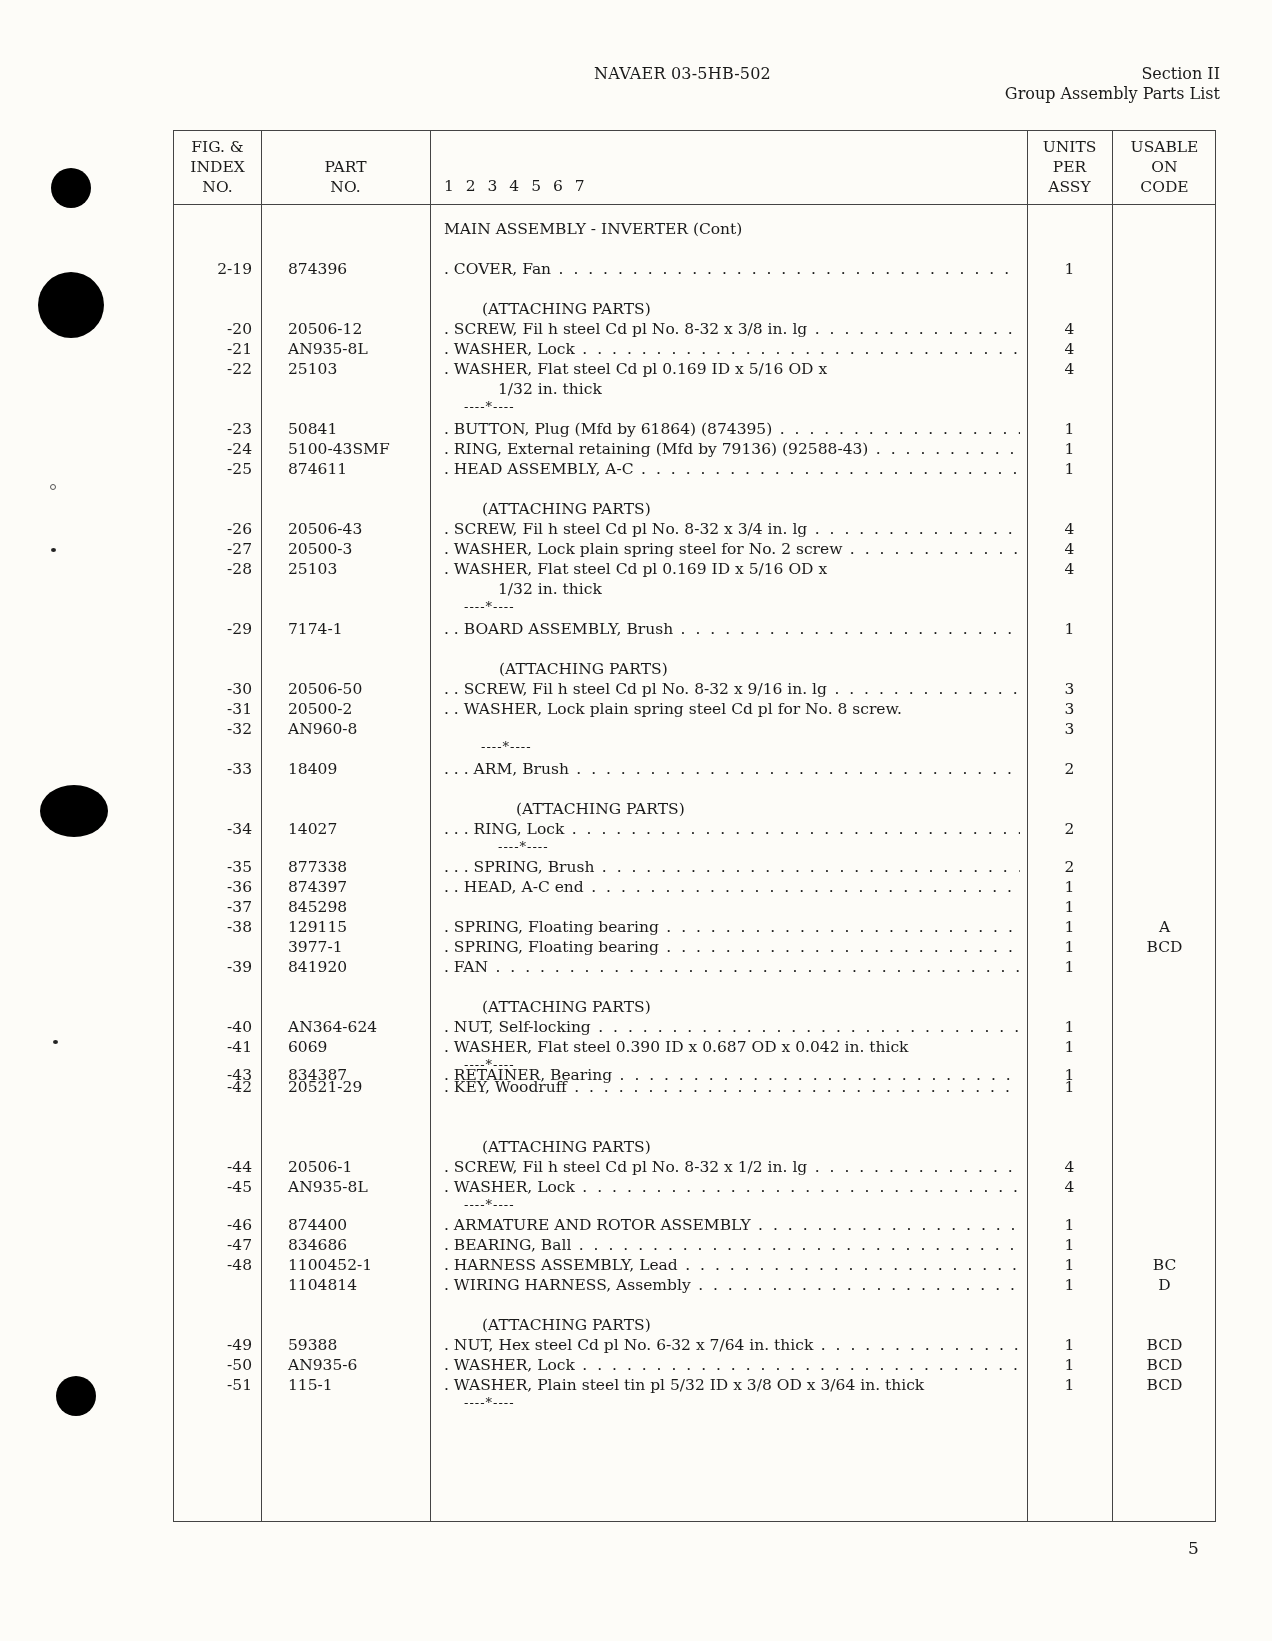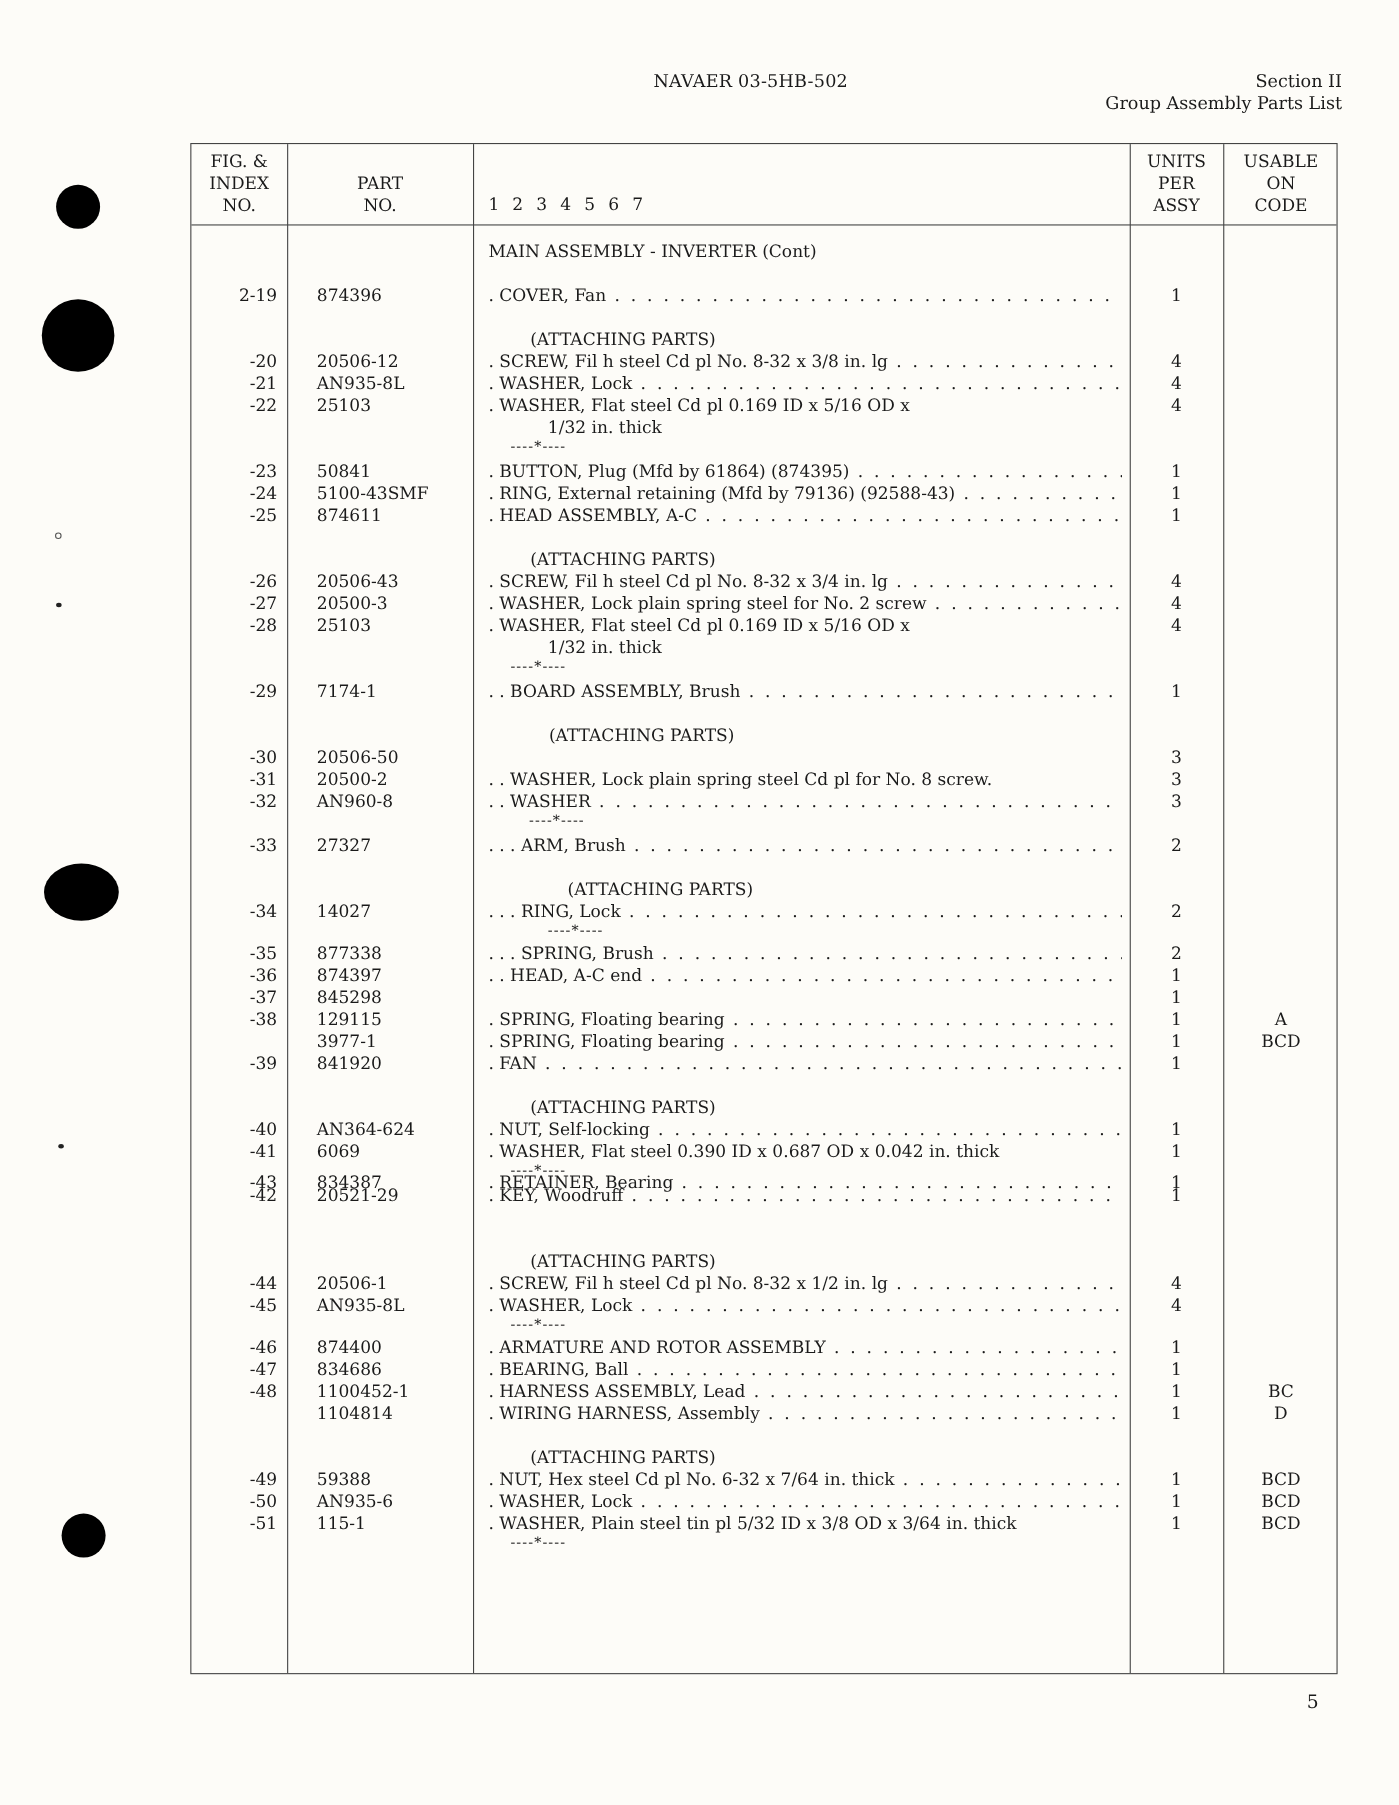--- a/index.html
+++ b/index.html
@@ -177,43 +177,43 @@
         <span class="c-desc dotted" style="width:576px">. . BOARD ASSEMBLY, Brush</span>
         <span class="c-units" style="left:853px;width:85px;">1</span>
         <span class="c-code" style="left:938px;width:105px;"></span>
       </div>
       <div class="row" style="top: 528px;">
         <span class="c-desc" style="padding-left:55px;">(ATTACHING PARTS)</span>
       </div>
       <div class="row" style="top: 548px;">
         <span class="c-index">-30</span>
         <span class="c-part">20506-50</span>
+        <span class="c-desc dotted" style="width:576px">. . SCREW, Fil h steel Cd pl No. 8-32 x 9/16 in. lg</span>
         <span class="c-units" style="left:853px;width:85px;">3</span>
         <span class="c-code" style="left:938px;width:105px;"></span>
       </div>
       <div class="row" style="top: 568px;">
         <span class="c-index">-31</span>
         <span class="c-part">20500-2</span>
         <span class="c-desc" style="width:600px">. . WASHER, Lock plain spring steel Cd pl for No. 8 screw.</span>
         <span class="c-units" style="left:853px;width:85px;">3</span>
         <span class="c-code" style="left:938px;width:105px;"></span>
       </div>
       <div class="row" style="top: 588px;">
         <span class="c-index">-32</span>
         <span class="c-part">AN960-8</span>
-        <span class="c-desc dotted" style="width:576px">. . WASHER</span>
         <span class="c-units" style="left:853px;width:85px;">3</span>
         <span class="c-code" style="left:938px;width:105px;"></span>
       </div>
       <div class="row" style="top: 606px;">
         <span class="c-desc" style="padding-left:37px;font-size:13px;letter-spacing:1px;">----*----</span>
       </div>
       <div class="row" style="top: 628px;">
         <span class="c-index">-33</span>
-        <span class="c-part">27327</span>
+        <span class="c-part">18409</span>
         <span class="c-desc dotted" style="width:576px">. . . ARM, Brush</span>
         <span class="c-units" style="left:853px;width:85px;">2</span>
         <span class="c-code" style="left:938px;width:105px;"></span>
       </div>
       <div class="row" style="top: 668px;">
         <span class="c-desc" style="padding-left:72px;">(ATTACHING PARTS)</span>
       </div>
       <div class="row" style="top: 688px;">
         <span class="c-index">-34</span>
         <span class="c-part">14027</span>

